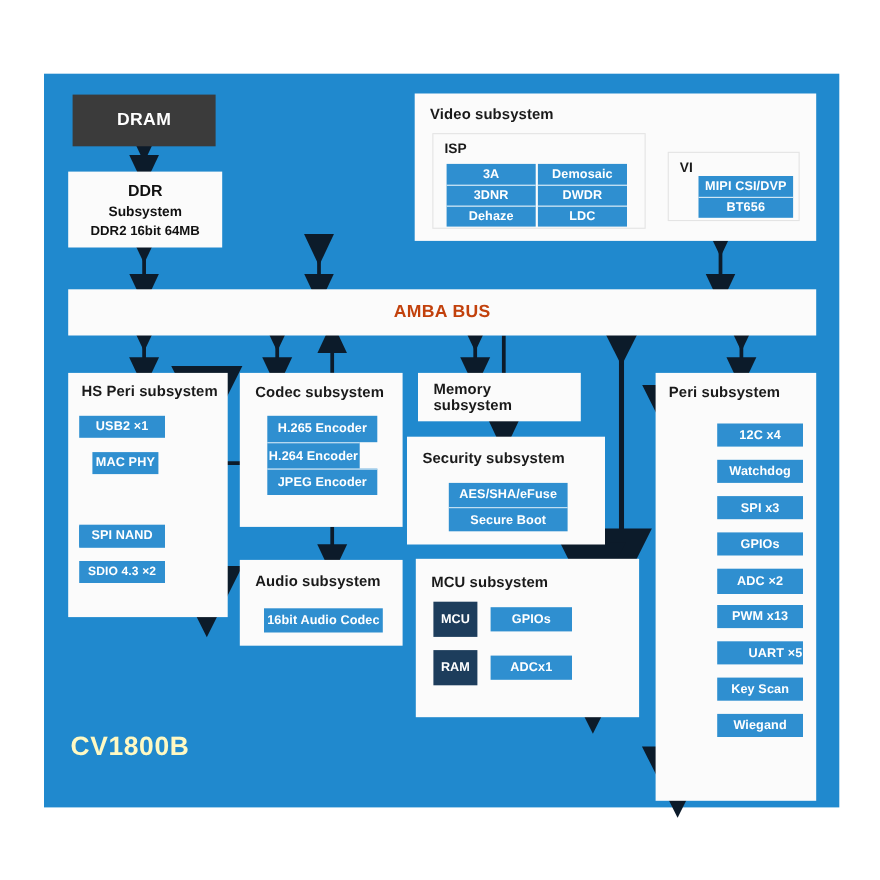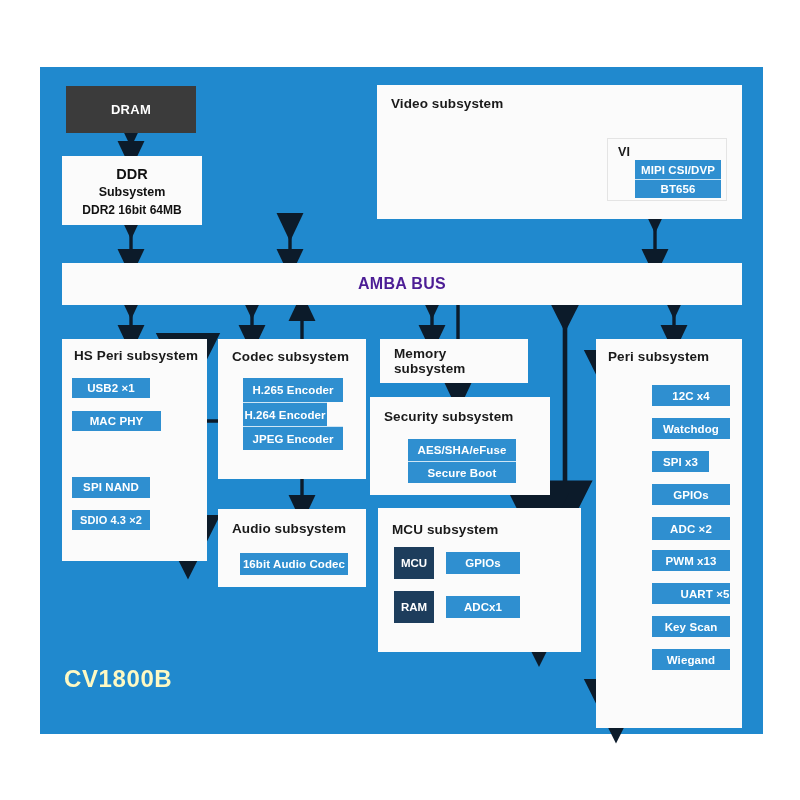--- a/index.html
+++ b/index.html
@@ -33,35 +33,35 @@
   .darkbox{
     background:#1d3d5c;color:#ffffff;
     display:flex;align-items:center;justify-content:center;
     font-size:11.5px;font-weight:bold;box-sizing:border-box;text-align:center;
   }
 
   
   #dram{
     background:#3b3b3b;color:#ffffff;
     display:flex;align-items:center;justify-content:center;
-    font-size:13px;font-weight:bold;letter-spacing:.3px;
+    font-size:16px;font-weight:bold;letter-spacing:.3px;
   }
 
   
   .ddr-text{
     position:absolute;left:0;right:0;text-align:center;color:#111;
   }
   .ddr-l1{font-size:14.5px;font-weight:bold;}
   .ddr-l2{font-size:12.5px;font-weight:bold;}
   .ddr-l3{font-size:12px;font-weight:bold;}
 
   
   #amba{
     background:#fbfbfb;display:flex;align-items:center;justify-content:center;
-    color:#4c1d95;font-size:16px;font-weight:bold;letter-spacing:.3px;
+    color:#c2410c;font-size:16px;font-weight:bold;letter-spacing:.3px;
   }
 
   
   #chiplabel{
     position:absolute;color:#fef9c3;font-size:24px;font-weight:bold;
     letter-spacing:.6px;
   }
 
   svg.arrows{position:absolute;left:0;top:0;width:723px;height:667px;overflow:visible;pointer-events:none;}
   svg.arrows line{stroke:#0c1b2a;}
@@ -138,34 +138,43 @@
     <div class="blk panel" style="left:22px;top:89px;width:140px;height:69px;">
       <div class="ddr-text ddr-l1" style="top:10px;">DDR</div>
       <div class="ddr-text ddr-l2" style="top:29px;">Subsystem</div>
       <div class="ddr-text ddr-l3" style="top:47px;">DDR2 16bit 64MB</div>
     </div>
 
 
     <div class="blk panel" style="left:337px;top:18px;width:365px;height:134px;">
       <div class="panel-title" style="left:14px;top:11px;">Video subsystem</div>
 
+      <div class="blk panel" style="left:16px;top:36px;width:194px;height:87px;border:1px solid #e4e4e4;">
+        <div class="panel-title" style="left:10px;top:6px;font-size:12.5px;">ISP</div>
+        <div class="chipbox blk" style="left:12px;top:27px;width:81px;height:19px;">3A</div>
+        <div class="chipbox blk sep" style="left:12px;top:46px;width:81px;height:19px;">3DNR</div>
+        <div class="chipbox blk sep" style="left:12px;top:65px;width:81px;height:19px;">Dehaze</div>
+        <div class="chipbox blk" style="left:95px;top:27px;width:81px;height:19px;">Demosaic</div>
+        <div class="chipbox blk sep" style="left:95px;top:46px;width:81px;height:19px;">DWDR</div>
+        <div class="chipbox blk sep" style="left:95px;top:65px;width:81px;height:19px;">LDC</div>
+      </div>
 
       <div class="blk panel" style="left:230px;top:53px;width:120px;height:63px;border:1px solid #e4e4e4;">
         <div class="panel-title" style="left:10px;top:6px;font-size:12.5px;">VI</div>
         <div class="chipbox blk" style="left:27px;top:21px;width:86px;height:19px;text-align:right;">MIPI CSI/DVP</div>
         <div class="chipbox blk sep" style="left:27px;top:40px;width:86px;height:19px;">BT656</div>
       </div>
     </div>
 
     <div id="amba" class="blk" style="left:22px;top:196px;width:680px;height:42px;">AMBA BUS</div>
 
     <div class="blk panel" style="left:22px;top:272px;width:145px;height:222px;">
       <div class="panel-title" style="left:12px;top:9px;">HS Peri subsystem</div>
       <div class="chipbox blk" style="left:10px;top:39px;width:78px;height:20px;">USB2 ×1</div>
-      <div class="chipbox blk" style="left:10px;top:72px;width:89px;height:20px;">MAC PHY</div>
+      <div class="chipbox blk" style="left:22px;top:72px;width:60px;height:20px;">MAC PHY</div>
       <div class="chipbox blk" style="left:10px;top:105px;width:78px;height:20px;margin-top:34px;">SPI NOR</div>
       <div class="chipbox blk" style="left:10px;top:138px;width:78px;height:20px;">SPI NAND</div>
       <div class="chipbox blk" style="left:10px;top:171px;width:78px;height:20px;font-size:11px;">SDIO 4.3 ×2</div>
     </div>
 
     <div class="blk panel" style="left:178px;top:272px;width:148px;height:140px;">
       <div class="panel-title" style="left:14px;top:10px;">Codec subsystem</div>
       <div class="chipbox blk" style="left:25px;top:39px;width:100px;height:24px;">H.265 Encoder</div>
       <div class="chipbox blk sep" style="left:25px;top:63px;width:84px;height:24px;">H.264 Encoder</div>
       <div class="chipbox blk sep" style="left:25px;top:87px;width:100px;height:24px;">JPEG Encoder</div>
@@ -192,21 +201,21 @@
       <div class="darkbox blk" style="left:16px;top:39px;width:40px;height:32px;">MCU</div>
       <div class="darkbox blk" style="left:16px;top:83px;width:40px;height:32px;">RAM</div>
       <div class="chipbox blk" style="left:68px;top:44px;width:74px;height:22px;">GPIOs</div>
       <div class="chipbox blk" style="left:68px;top:88px;width:74px;height:22px;">ADCx1</div>
     </div>
 
     <div class="blk panel" style="left:556px;top:272px;width:146px;height:389px;">
       <div class="panel-title" style="left:12px;top:10px;">Peri subsystem</div>
       <div class="chipbox blk" style="left:56px;top:46px;width:78px;height:21px;">12C x4</div>
       <div class="chipbox blk" style="left:56px;top:79px;width:78px;height:21px;">Watchdog</div>
-      <div class="chipbox blk" style="left:56px;top:112px;width:57px;height:21px;">SPI x3</div>
+      <div class="chipbox blk" style="left:56px;top:112px;width:78px;height:21px;">SPI x3</div>
       <div class="chipbox blk" style="left:56px;top:145px;width:78px;height:21px;">GPIOs</div>
       <div class="chipbox blk" style="left:56px;top:178px;width:78px;height:23px;">ADC ×2</div>
       <div class="chipbox blk" style="left:56px;top:211px;width:78px;height:21px;">PWM x13</div>
       <div class="chipbox blk" style="left:56px;top:244px;width:78px;height:21px;padding-left:28px;">UART ×5</div>
       <div class="chipbox blk" style="left:56px;top:277px;width:78px;height:21px;">Key Scan</div>
       <div class="chipbox blk" style="left:56px;top:310px;width:78px;height:21px;">Wiegand</div>
     </div>
 
     <div id="chiplabel" style="left:24px;top:598px;">CV1800B</div>
 

